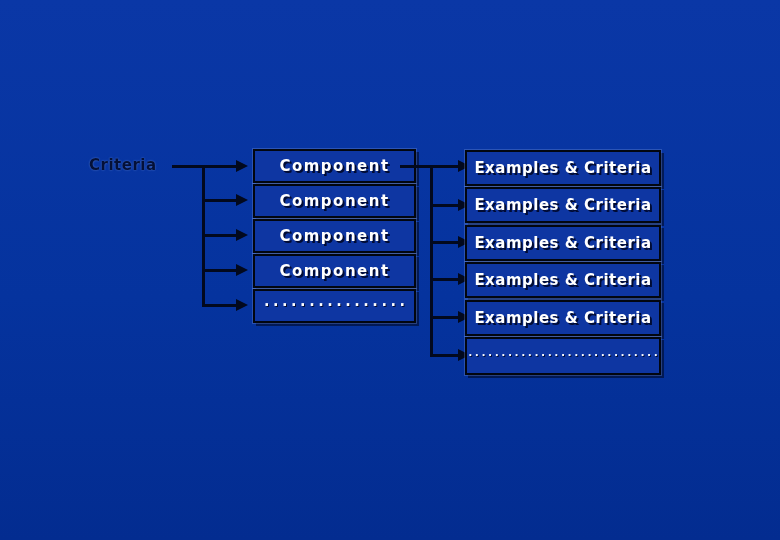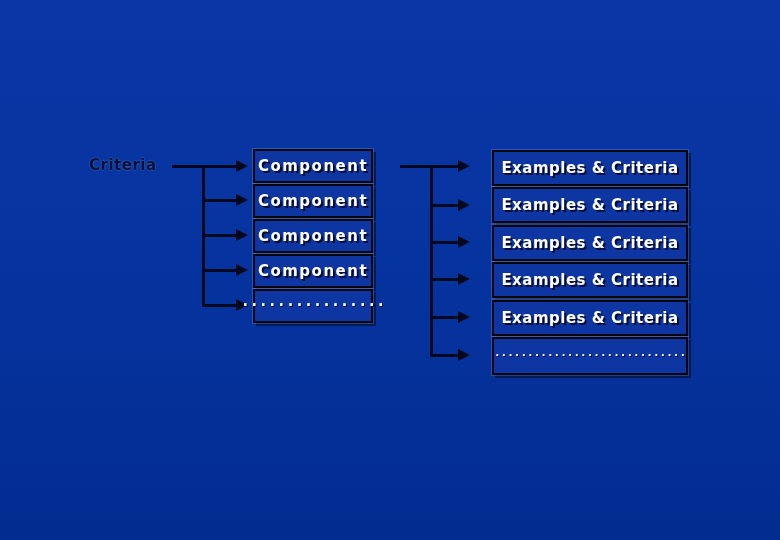--- a/index.html
+++ b/index.html
@@ -28,22 +28,22 @@
     position:absolute;
     background:#0e36a2;
     border:2px solid #02060f;
     box-shadow:0 0 0 1px rgba(125,155,230,0.30), 3px 3px 0 rgba(0,6,28,0.55);
     display:flex;align-items:center;justify-content:center;
     color:#ffffff;font-weight:bold;font-size:15px;letter-spacing:0.5px;
     text-shadow:2px 2px 0 rgba(1,10,45,0.95);
     box-sizing:border-box;
     white-space:nowrap;
   }
-  .lbox{left:253px;width:120px;height:34px;letter-spacing:1.5px;}
-  .rbox{left:492px;width:196px;height:36px;}
+  .lbox{left:253px;width:163px;height:34px;letter-spacing:1.5px;}
+  .rbox{left:465px;width:196px;height:36px;}
   .dots{
     font-family:"DejaVu Sans Mono","Liberation Mono",monospace;
     letter-spacing:0;text-shadow:1px 1px 0 rgba(1,10,45,0.9);
     transform:translateY(-27%);
   }
   .rbox-dots{font-size:11px;}
   .cline{position:absolute;background:#02091e;}
   .arrowhead{
     position:absolute;width:0;height:0;
     border-left:12px solid #02091e;

